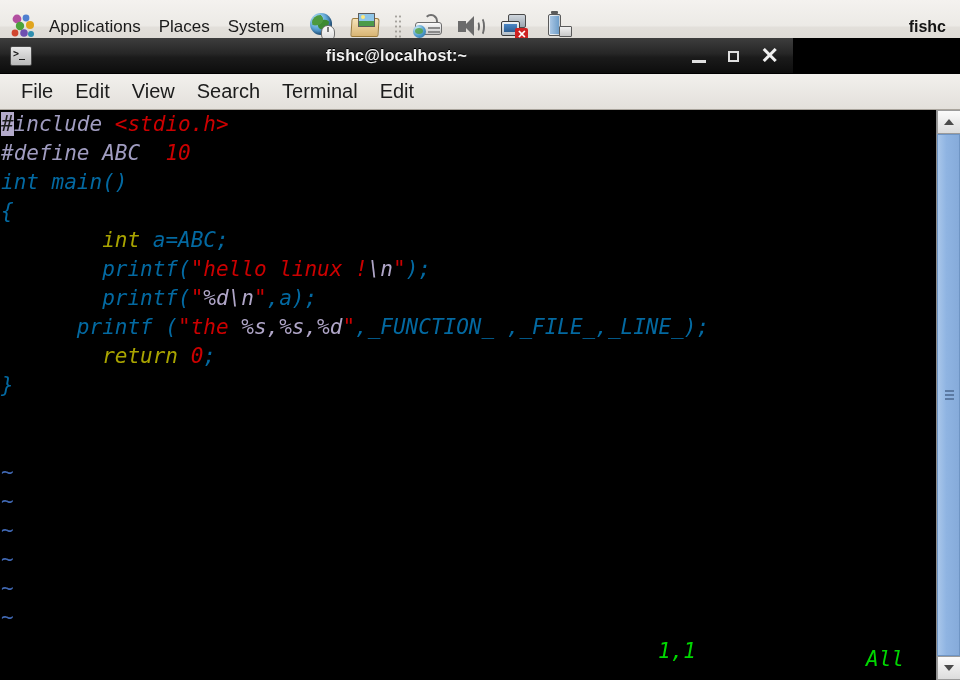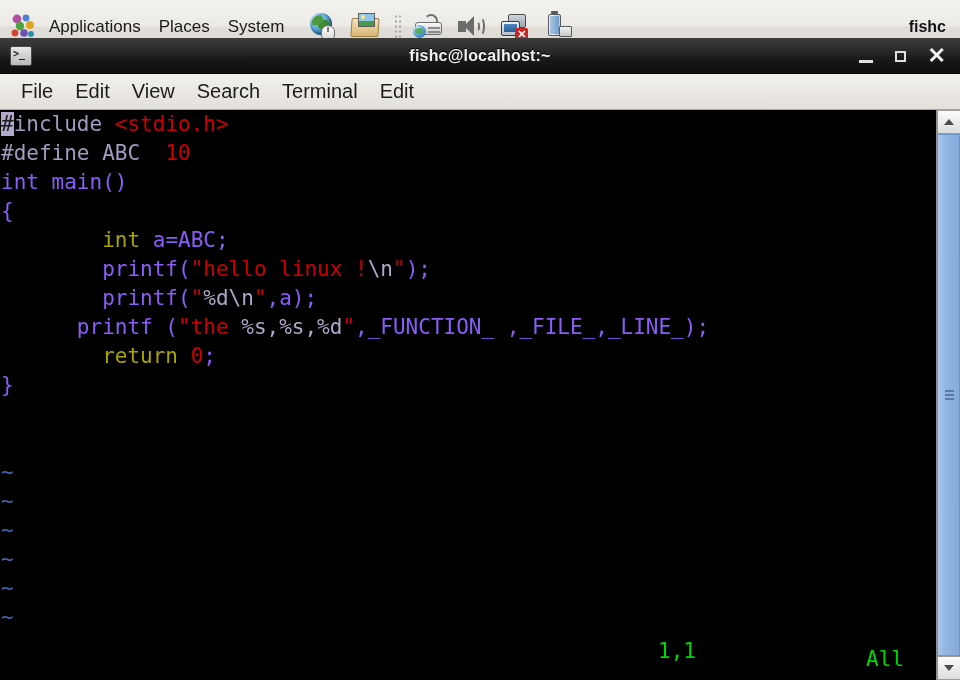--- a/index.html
+++ b/index.html
@@ -126,21 +126,21 @@
   .ic-bat-plug{
     position:absolute;left:17px;top:16px;width:13px;height:11px;border:1px solid #5a5a5a;border-radius:1px;
     background:linear-gradient(to bottom,#f0f0f0,#c8c8c8);
   }
 
   
   #term-window{
     position:absolute; left:0; top:38px; width:960px; height:642px; background:#000;
   }
   #titlebar{
-    position:relative; height:36px; width:960px;
+    position:relative; height:36px; width:793px;
     background:linear-gradient(to bottom,#3d3d3d 0%,#262626 45%,#1b1b1b 55%,#0d0d0d 100%);
     border-bottom:1px solid #000;
     display:flex; align-items:center;
   }
   #title-text{
     position:absolute; left:0; right:0; text-align:center;
     font-size:16px; font-weight:bold; color:#f2f2f2; letter-spacing:.2px;
     text-shadow:0 -1px 0 #000;
   }
   .term-ic{
@@ -162,29 +162,30 @@
     background:linear-gradient(to bottom,#f2f0ed,#e3e0db);
     border-bottom:1px solid #a9a49c;
     display:flex; align-items:center; padding-left:10px;
   }
   .menu-item{ font-size:20px; color:#1c1c1c; padding:3px 11px; }
 
   
   #terminal-body{
     position:absolute; left:0; top:72px; width:960px; height:570px; background:#000;
     overflow:hidden;
+    font-style:italic;
   }
   #code{
     position:absolute; left:0; top:0; width:936px; height:570px;
     font-family:"DejaVu Sans Mono", monospace;
     font-size:21px; line-height:29px; white-space:pre; color:#00cc00;
     padding-left:1px;
   }
   .ln{ height:29px; }
-  .c-green    { color:#8b5cf6;text-align:right; }
+  .c-green    { color:#0369a1;text-align:right; }
   .c-red      { color:#cc0000; }
   .c-purple   { color:#a09cc0; }
   .c-lav      { color:#b0a6c8; }
   .c-yellow   { color:#a9a400; }
   .c-blue     { color:#4169b5; }
   .cursor-blk { background:#b3aacb; color:#1a1a1a; }
 
   #statusline{
     position:absolute; left:0; bottom:12px; width:936px; height:29px;
     font-family:"DejaVu Sans Mono", monospace; font-size:21px; color:#00d700;

